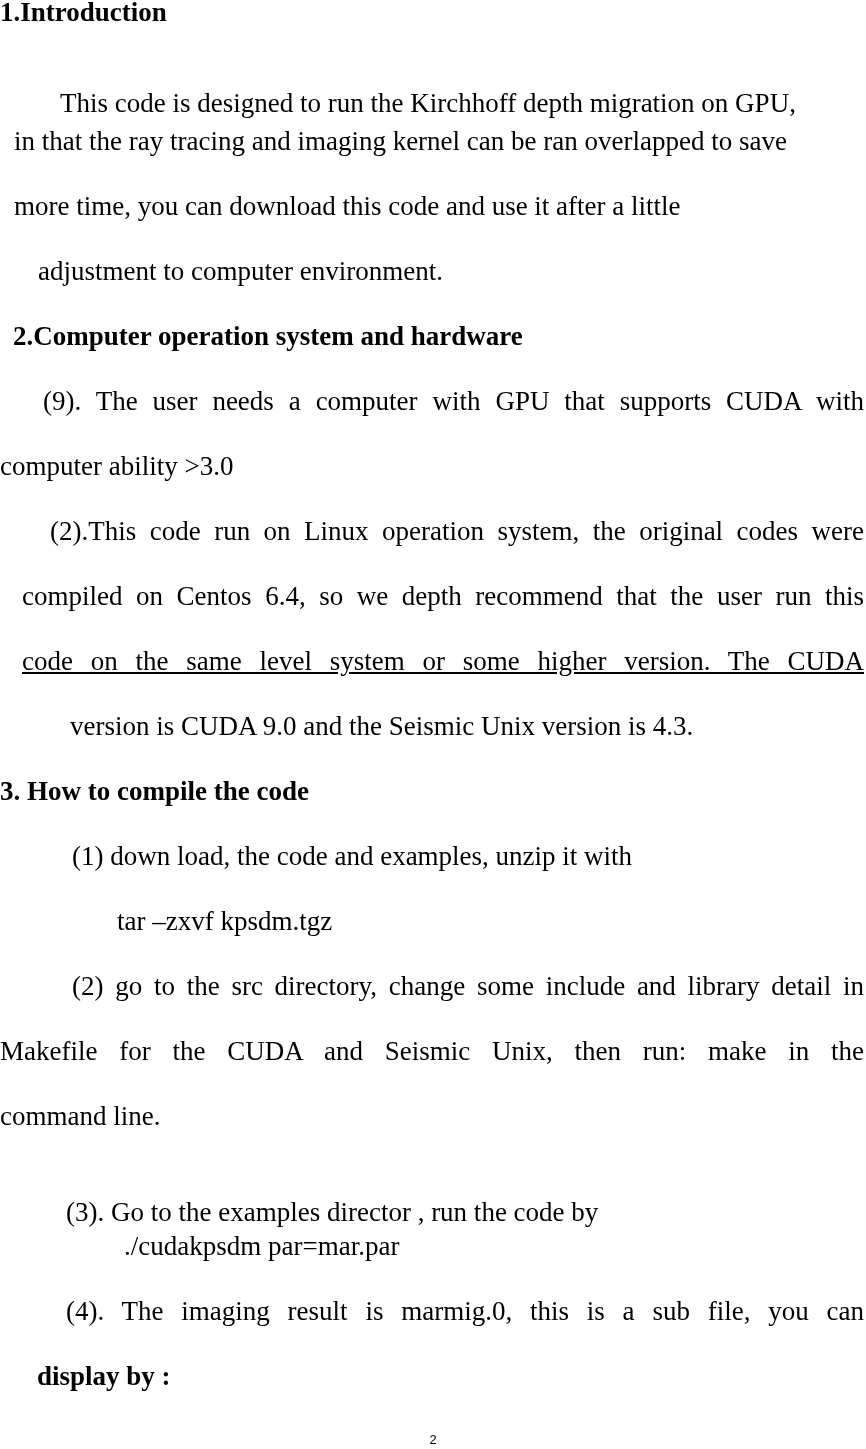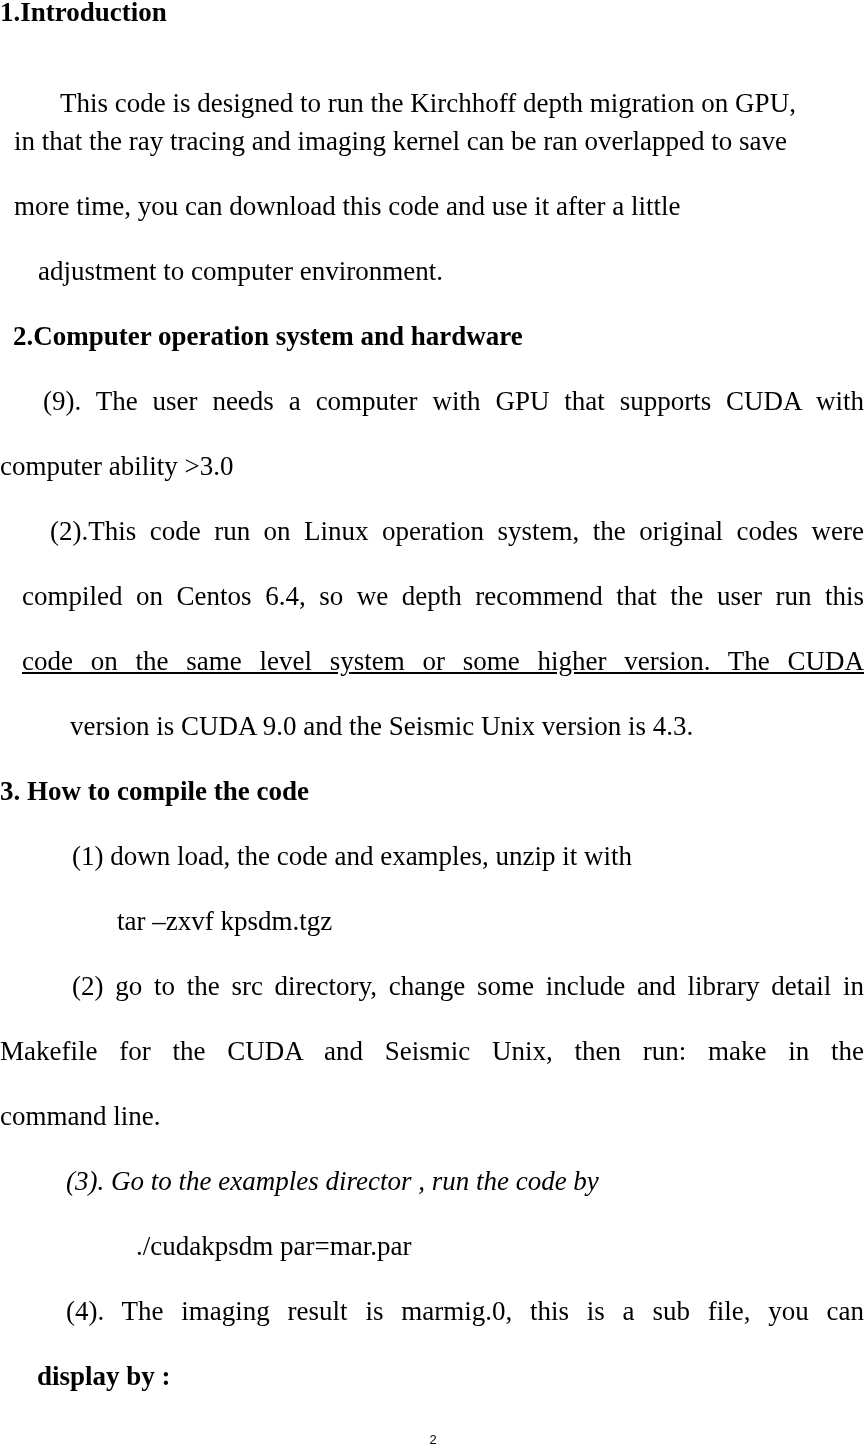--- a/index.html
+++ b/index.html
@@ -29,19 +29,19 @@
   <div class="line just" style="left:22px; width:842px; top:580px;">compiled on Centos 6.4, so we depth recommend that the user run this</div>
   <div class="line just" style="left:22px; width:842px; top:645px;text-decoration:underline;">code on the same level system or some higher version. The CUDA</div>
   <div class="line" style="left:22px; top:710px;margin-left:48px;">version is CUDA 9.0 and the Seismic Unix version is 4.3.</div>
 
   <div class="line h" style="left:0px; top:775px;">3. How to compile the code</div>
   <div class="line" style="left:72px; top:840px;">(1) down load, the code and examples, unzip it with</div>
   <div class="line" style="left:117px; top:905px;">tar –zxvf kpsdm.tgz</div>
   <div class="line just" style="left:72px; width:792px; top:970px;">(2) go to the src directory, change some include and library detail in</div>
   <div class="line just" style="left:0px; width:864px; top:1035px;">Makefile for the CUDA and Seismic Unix, then run: make in the</div>
   <div class="line" style="left:0px; top:1100px;text-align:center;">command line.</div>
-  <div class="line" style="left:66px; top:1165px;font-style:italic;">(3). Go to the examples director , run the code by</div>
-  <div class="line" style="left:136px; top:1230px;">./cudakpsdm par=mar.par</div>
+  <div class="line" style="left:66px; top:1196px;">(3). Go to the examples director , run the code by</div>
+  <div class="line" style="left:124px; top:1230px;">./cudakpsdm par=mar.par</div>
   <div class="line just" style="left:66px; width:798px; top:1295px;">(4). The imaging result is marmig.0, this is a sub file, you can</div>
   <div class="line" style="left:37px; top:1360px;font-weight:bold;">display by :</div>
 
   <div class="pagenum">2</div>
 </div>
 
 </body></html>

